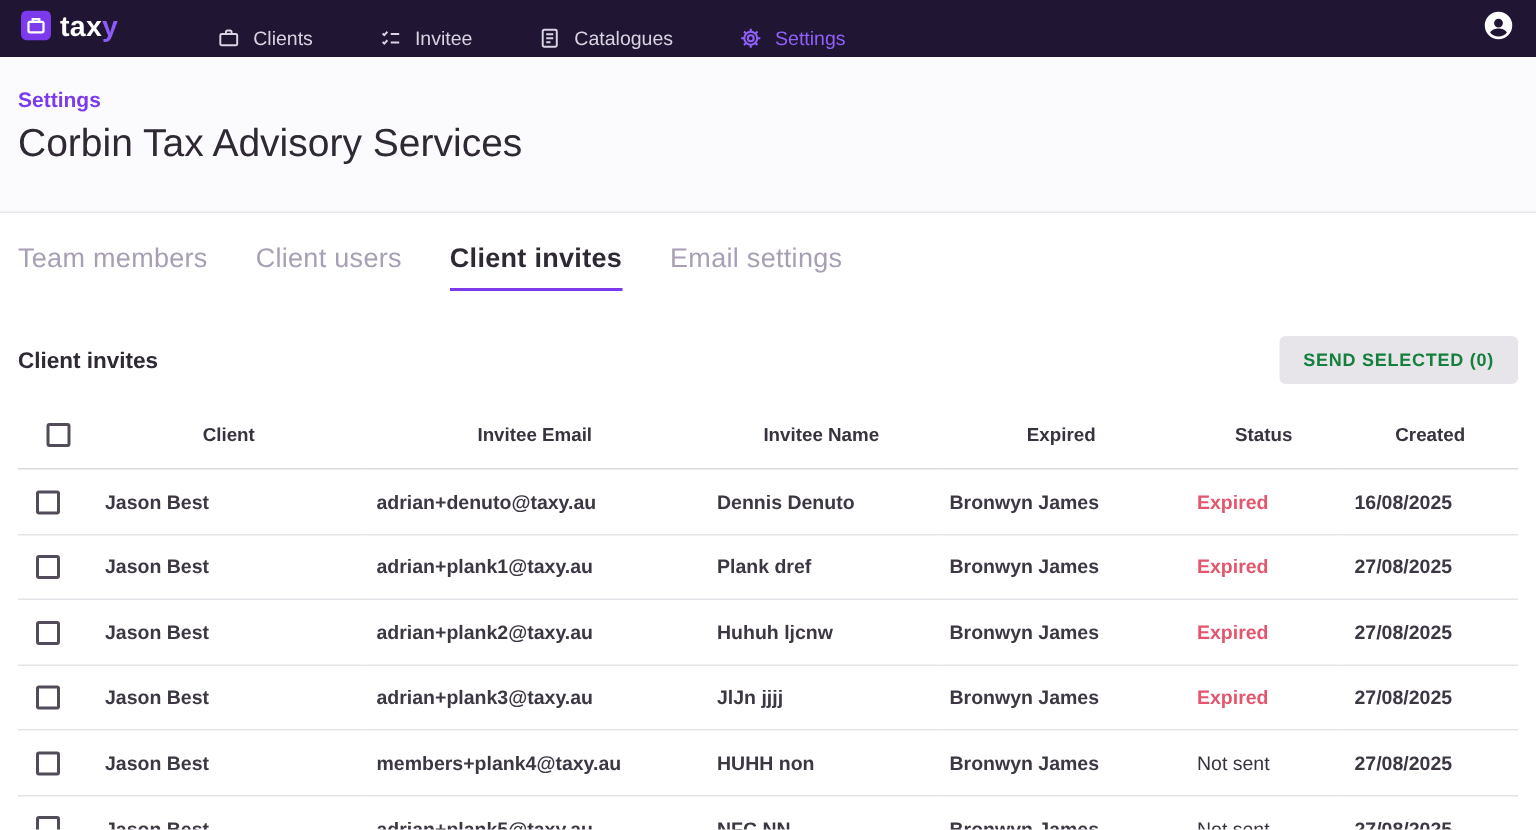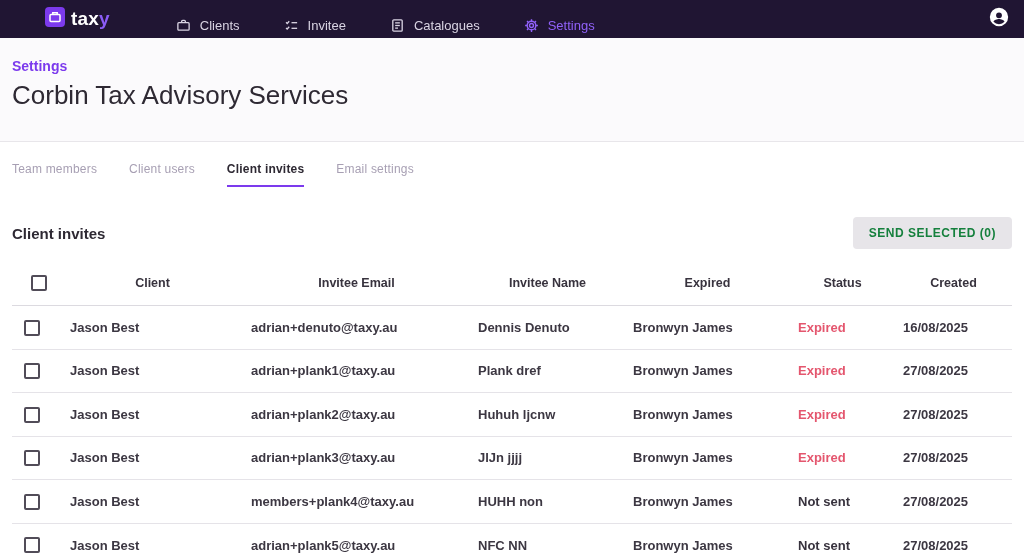--- a/index.html
+++ b/index.html
@@ -6,53 +6,53 @@
     --accent:#7c3aed;
     --expired:#e4566e;
     --navbar-bg:#201533;
   }
   *{box-sizing:border-box;margin:0;padding:0;}
   html,body{width:1024px;height:553px;overflow:hidden;}
   body{font-family:"Liberation Sans",sans-serif;background:#ffffff;color:#3c3742;}
 
   
   .navbar{height:38px;background:var(--navbar-bg);display:flex;align-items:center;padding:0 14px;}
-  .brand{display:flex;align-items:center;gap:6px;margin-left:31px;}
+  .brand{display:flex;align-items:center;gap:6px;}
   .brand-text{font-size:19px;font-weight:700;color:#ffffff;letter-spacing:.2px;}
   .brand-text .suffix{color:#8b5cf6;}
   .nav-items{display:flex;align-items:center;margin-left:66px;gap:44px;margin-top:12px;}
   .nav-item{display:flex;align-items:center;gap:9px;font-size:13px;font-weight:500;color:#d9d4e3;cursor:pointer;}
   .nav-item.active{color:#9061f9;}
   .nav-item svg{display:block;}
   .avatar{margin-left:auto;display:flex;align-items:center;cursor:pointer;}
 
   
   .page-header{background:#fbfafc;padding:20px 12px 30px;border-bottom:1px solid #e8e6ea;}
   .breadcrumb{font-size:14px;font-weight:700;color:var(--accent);}
   .page-title{font-size:26px;font-weight:400;color:#2e2933;margin-top:6px;}
 
   
   .tabs{display:flex;gap:32px;padding:20px 12px 0;}
-  .tab{font-size:12px;font-weight:500;color:#a79fb3;padding-bottom:9px;border-bottom:2px solid transparent;cursor:pointer;letter-spacing:.2px;}
+  .tab{font-size:18px;font-weight:500;color:#a79fb3;padding-bottom:9px;border-bottom:2px solid transparent;cursor:pointer;letter-spacing:.2px;}
   .tab.active{color:#2e2933;font-weight:700;border-bottom-color:var(--accent);}
 
   
   .section-row{display:flex;justify-content:space-between;align-items:center;margin:30px 12px 0;}
   .section-title{font-size:15px;font-weight:700;color:#2e2933;}
   .send-btn{background:#e7e5e9;color:#15803d;border:none;border-radius:4px;font-family:"Liberation Sans",sans-serif;
     font-size:12px;font-weight:700;letter-spacing:.5px;padding:9px 16px;cursor:default;}
 
   
   table{width:calc(100% - 24px);margin:12px 12px 0;border-collapse:collapse;table-layout:fixed;}
   th{text-align:center;font-size:12.5px;font-weight:700;color:#38333e;padding:14px 8px;border-bottom:1px solid #dcdae0;}
   td{font-size:13px;color:#3c3742;padding:13px 8px;border-bottom:1px solid #e5e3e8;font-weight:bold;}
   .cb-cell{padding-left:12px;}
   .checkbox{display:inline-block;width:16px;height:16px;border:2px solid #514c58;border-radius:2px;background:#fff;cursor:pointer;vertical-align:middle;}
   .status-expired{color:var(--expired);}
-  .status-not-sent{color:#37323d;font-weight:700;}
+  .status-not-sent{color:#37323d;font-weight:400;}
 </style>
 </head>
 <body>
 
 <div class="navbar">
   <div class="brand">
     <span>
       <svg width="20" height="20" viewBox="0 0 20 20">
         <rect width="20" height="20" rx="4" fill="#7c3aed"></rect>
         <rect x="5" y="7.5" width="10" height="7" rx="1" fill="none" stroke="#fff" stroke-width="1.5"></rect>

